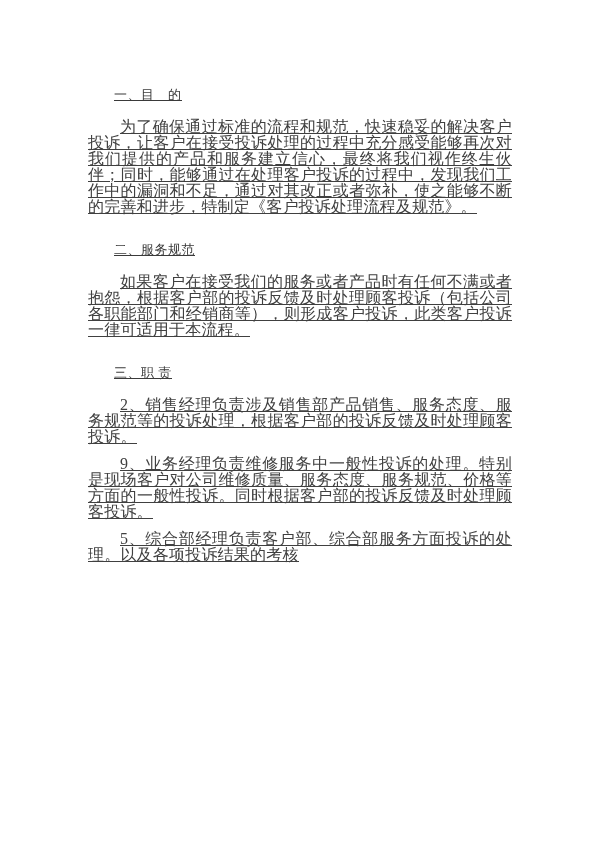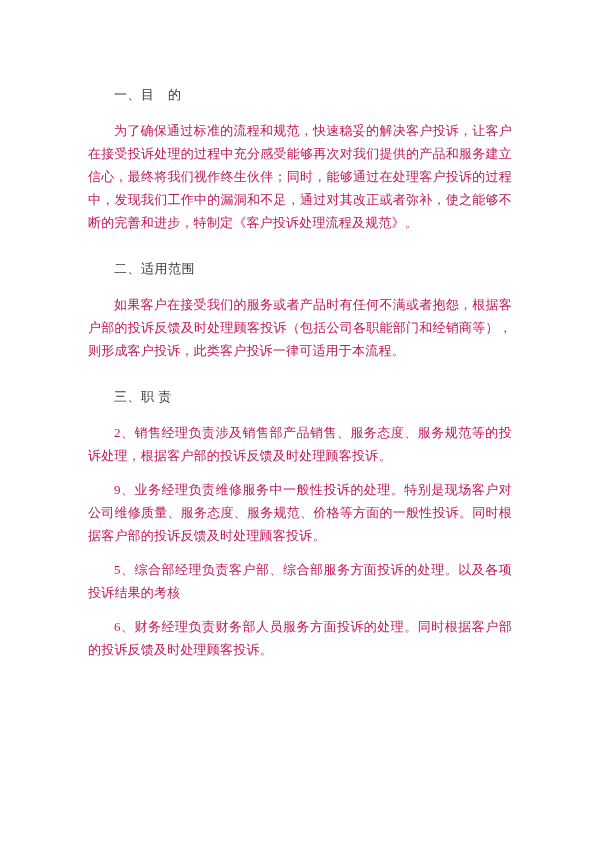--- a/index.html
+++ b/index.html
@@ -1,15 +1,15 @@
 <!DOCTYPE html>
 <html><head>
 <meta charset="utf-8">
 <style>
-  * { margin: 0; padding: 0; box-sizing: border-box; }
+  * { margin: 0; padding: 0; box-sizing: border-box; text-decoration: underline; }
   html, body { background: #ffffff; }
   body {
     width: 600px;
     height: 850px;
     margin: 0 auto;
     font-family: "Liberation Serif", "DejaVu Serif", serif;
     overflow: hidden;
   }
   .page {
     width: 600px;
@@ -22,46 +22,45 @@
     font-size: 13px;
     line-height: 22px;
     font-weight: 400;
     text-indent: 2em;
     letter-spacing: 0.5px;
     margin: 24px 0 13px 0;
     color: #3a3a3a;
   }
   section:first-child .heading { margin-top: 0; }
   .para {
-    font-size: 13px;
-    line-height: 23px;
+    font-size: 16px;
+    line-height: 16px;
     text-indent: 2em;
     text-align: justify;
     letter-spacing: 0.2px;
     margin: 0 0 11px 0;
-    color: #be185d;
+    color: #404040;
   }
   .para:last-child { margin-bottom: 0; }
 </style>
 </head>
 <body>
 
 <div class="page">
 
   <section>
     <h3 class="heading">一、目　的</h3>
     <p class="para">为了确保通过标准的流程和规范，快速稳妥的解决客户投诉，让客户在接受投诉处理的过程中充分感受能够再次对我们提供的产品和服务建立信心，最终将我们视作终生伙伴；同时，能够通过在处理客户投诉的过程中，发现我们工作中的漏洞和不足，通过对其改正或者弥补，使之能够不断的完善和进步，特制定《客户投诉处理流程及规范》。</p>
   </section>
 
   <section>
-    <h3 class="heading">二、适用范围</h3>
+    <h3 class="heading">二、服务规范</h3>
     <p class="para">如果客户在接受我们的服务或者产品时有任何不满或者抱怨，根据客户部的投诉反馈及时处理顾客投诉（包括公司各职能部门和经销商等），则形成客户投诉，此类客户投诉一律可适用于本流程。</p>
   </section>
 
   <section>
     <h3 class="heading">三、职  责</h3>
     <p class="para">2、销售经理负责涉及销售部产品销售、服务态度、服务规范等的投诉处理，根据客户部的投诉反馈及时处理顾客投诉。</p>
     <p class="para">9、业务经理负责维修服务中一般性投诉的处理。特别是现场客户对公司维修质量、服务态度、服务规范、价格等方面的一般性投诉。同时根据客户部的投诉反馈及时处理顾客投诉。</p>
     <p class="para">5、综合部经理负责客户部、综合部服务方面投诉的处理。以及各项投诉结果的考核</p>
-    <p class="para">6、财务经理负责财务部人员服务方面投诉的处理。同时根据客户部的投诉反馈及时处理顾客投诉。</p>
   </section>
 
 </div>
 
 </body></html>

